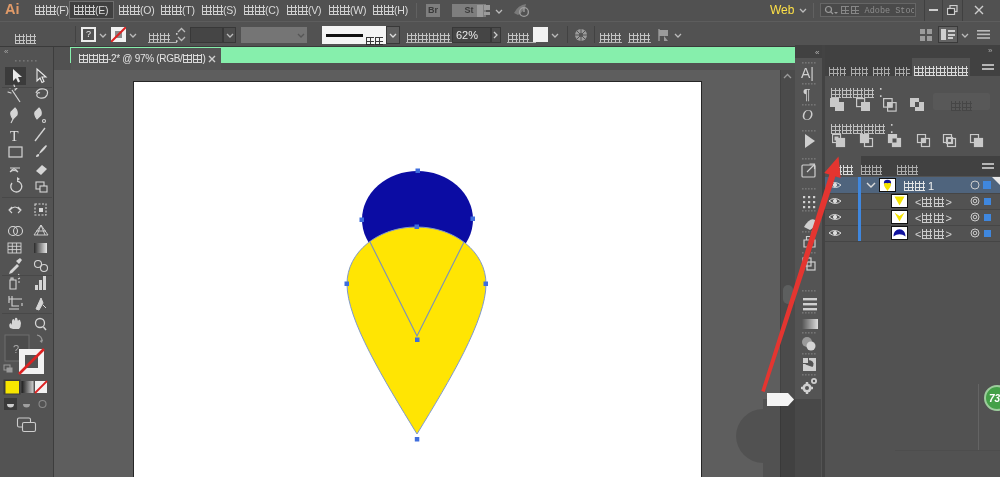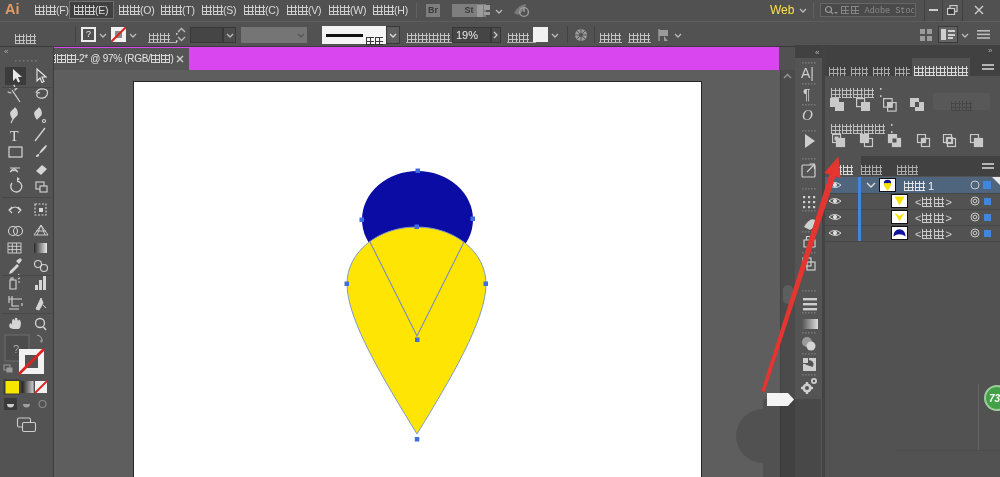--- a/index.html
+++ b/index.html
@@ -13,21 +13,21 @@
        background:
         repeating-linear-gradient(90deg, currentColor 0 1px, transparent 1px 4px),
         repeating-linear-gradient(0deg, currentColor 0 1px, transparent 1px 3.3px);
        opacity:.92; }
   .k.s { width:10px; height:10px; }
   .k.t { width:9px; height:9px; }
 
   
   #menubar { left:0; top:0; width:1000px; height:21px; background:#515151; color:#dadada; font-size:11px; }
   #ctrlbar { left:0; top:21px; width:1000px; height:26px; background:#525252; border-top:1px solid #5d5d5d; border-bottom:1px solid #3a3a3a; color:#dadada; }
-  #tabstrip { left:38px; top:47px; width:741px; height:23px; background:#d946ef; }
+  #tabstrip { left:70px; top:47px; width:741px; height:16px; background:#86efac; }
   #doctab { left:1px; top:1px; width:150px; height:22px; background:#555555; color:#e4e4e4; font-size:11px; }
   #toolpanel { left:0; top:47px; width:54px; height:430px; background:#535353; border-right:1px solid #3d3d3d; }
   #canvas { left:54px; top:70px; width:741px; height:407px; background:#5e5e5e; }
   #artboard { left:79px; top:11px; width:569px; height:396px; background:#fff; border:1px solid #262626; border-bottom:none; }
   #dockstrip { left:795px; top:45px; width:30px; height:432px; background:#545454; border-right:3px solid #434343; }
   #rpanel { left:825px; top:45px; width:175px; height:432px; background:#525252; }
 
   .vsep { position:absolute; width:1px; background:#2c2c2c; }
   .icn { position:absolute; }
   .mi { position:absolute; top:4px; white-space:nowrap; font-size:10.5px; letter-spacing:-0.2px; }
@@ -132,21 +132,21 @@
 
     <div class="abs" style="left:322px;top:4px;width:64px;height:18px;background:#f4f4f4;"></div>
     <div class="abs" style="left:326px;top:12px;width:37px;height:3px;background:#111;"></div>
     <div class="abs" style="left:365px;top:8px;color:#2a2a2a"><span class="k t" style="width:8px;height:8px"></span><span class="k t" style="width:8px;height:8px"></span></div>
     <div class="abs" style="left:386px;top:4px;width:14px;height:18px;background:#5e5e5e;border:1px solid #383838;"></div>
     <svg class="icn" style="left:389px;top:11px" width="8" height="5">
         <path d="M1 1 L4 4 L7 1" stroke="#ddd" stroke-width="1.3" fill="none"></path>
       </svg>
     <div class="abs" style="left:406px;top:6px;color:#cdcdcd"><span class="k s"></span><span class="k s"></span><span class="k s"></span><span class="k s"></span> :</div>
       <div class="abs" style="left:406px;top:20px;width:52px;height:1px;background:#b3b3b3"></div>
-    <div class="abs" style="left:452px;top:5px;width:39px;height:16px;background:#454545;border:1px solid #383838;color:#e8e8e8;font-size:11px;line-height:15px;padding-left:3px;">19%</div>
+    <div class="abs" style="left:452px;top:5px;width:39px;height:16px;background:#454545;border:1px solid #383838;color:#e8e8e8;font-size:11px;line-height:15px;padding-left:3px;">62%</div>
     <div class="abs" style="left:491px;top:5px;width:10px;height:16px;background:#4c4c4c;border:1px solid #383838;"></div>
     <svg class="icn" style="left:493px;top:9px" width="5" height="8">
         <path d="M1 1 L4 4 L1 7" stroke="#ccc" stroke-width="1.3" fill="none"></path>
       </svg>
     <div class="abs" style="left:507px;top:6px;color:#cdcdcd"><span class="k s"></span><span class="k s"></span> :</div>
       <div class="abs" style="left:507px;top:20px;width:29px;height:1px;background:#b3b3b3"></div>
     <div class="abs" style="left:533px;top:5px;width:15px;height:15px;background:#f2f2f2;"></div>
     <svg class="icn" style="left:551px;top:11px" width="8" height="5">
         <path d="M1 1 L4 4 L7 1" stroke="#bbb" stroke-width="1.3" fill="none"></path>
       </svg>

